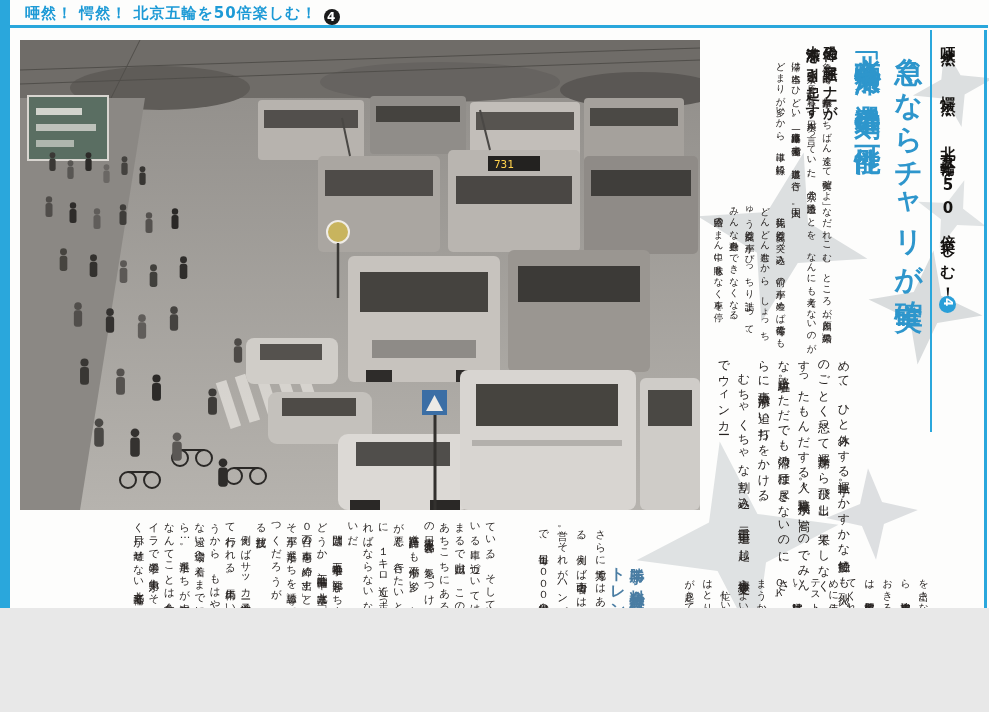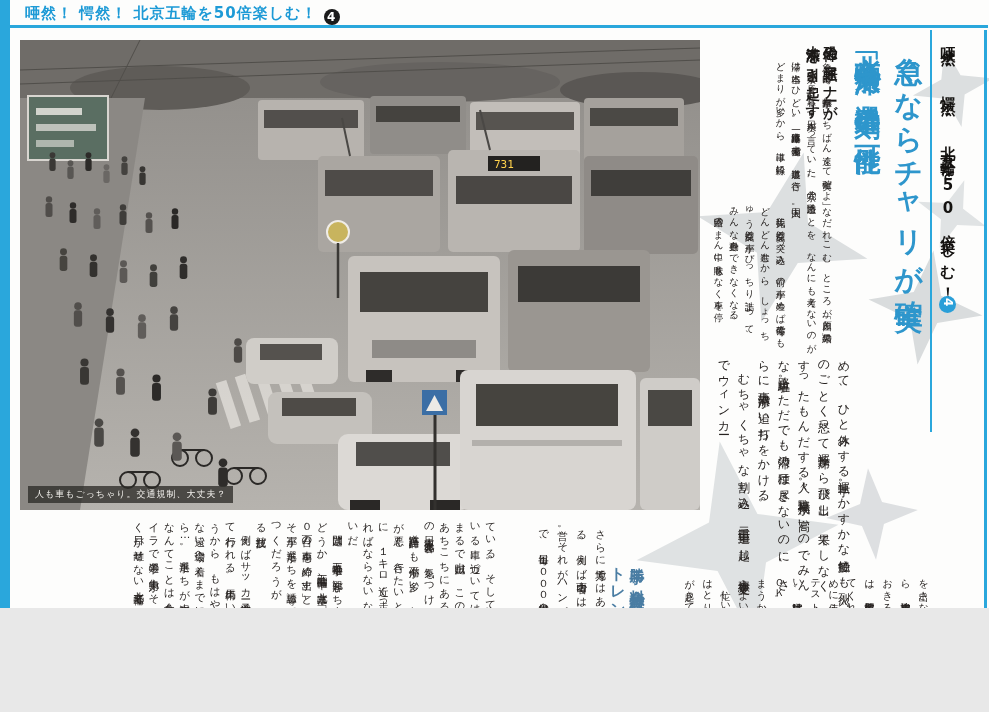--- a/index.html
+++ b/index.html
@@ -206,21 +206,20 @@
         <use href="#person" x="130" y="334" width="13" height="28" fill="#2c2a28"></use>
         <use href="#person" x="72" y="378" width="14" height="30" fill="#4a4845"></use>
           <use href="#person" x="108" y="388" width="14" height="30" fill="#343230"></use>
         <use href="#person" x="150" y="392" width="14" height="30" fill="#5b5855"></use>
           <use href="#person" x="186" y="348" width="13" height="28" fill="#3e3c39"></use>
         <use href="#person" x="212" y="298" width="12" height="26" fill="#4d4a47"></use>
           <use href="#person" x="196" y="418" width="14" height="30" fill="#2e2c2a"></use>
       </g>
     </svg>
     
-    <div class="abs caption" style="left:8px;top:446px;">人も車もごっちゃり。交通規制、大丈夫？</div>
   </div>
 
   <div class="abs rule" style="left:984px;top:30px;width:3px;height:660px;"></div>
   <div class="abs rule" style="left:930px;top:30px;width:2px;height:402px;"></div>
 
   <div class="abs v edge-title" style="left:936px;top:34px;height:430px;">
     <span>唖然！　愕然！　北京五輪を50倍楽しむ！</span><span class="badge badge-blue">4</span>
   </div>
 
   <div class="abs v headline h-sub" style="left:888px;top:35px;height:320px;">急ぐならチャリが確実</div>

